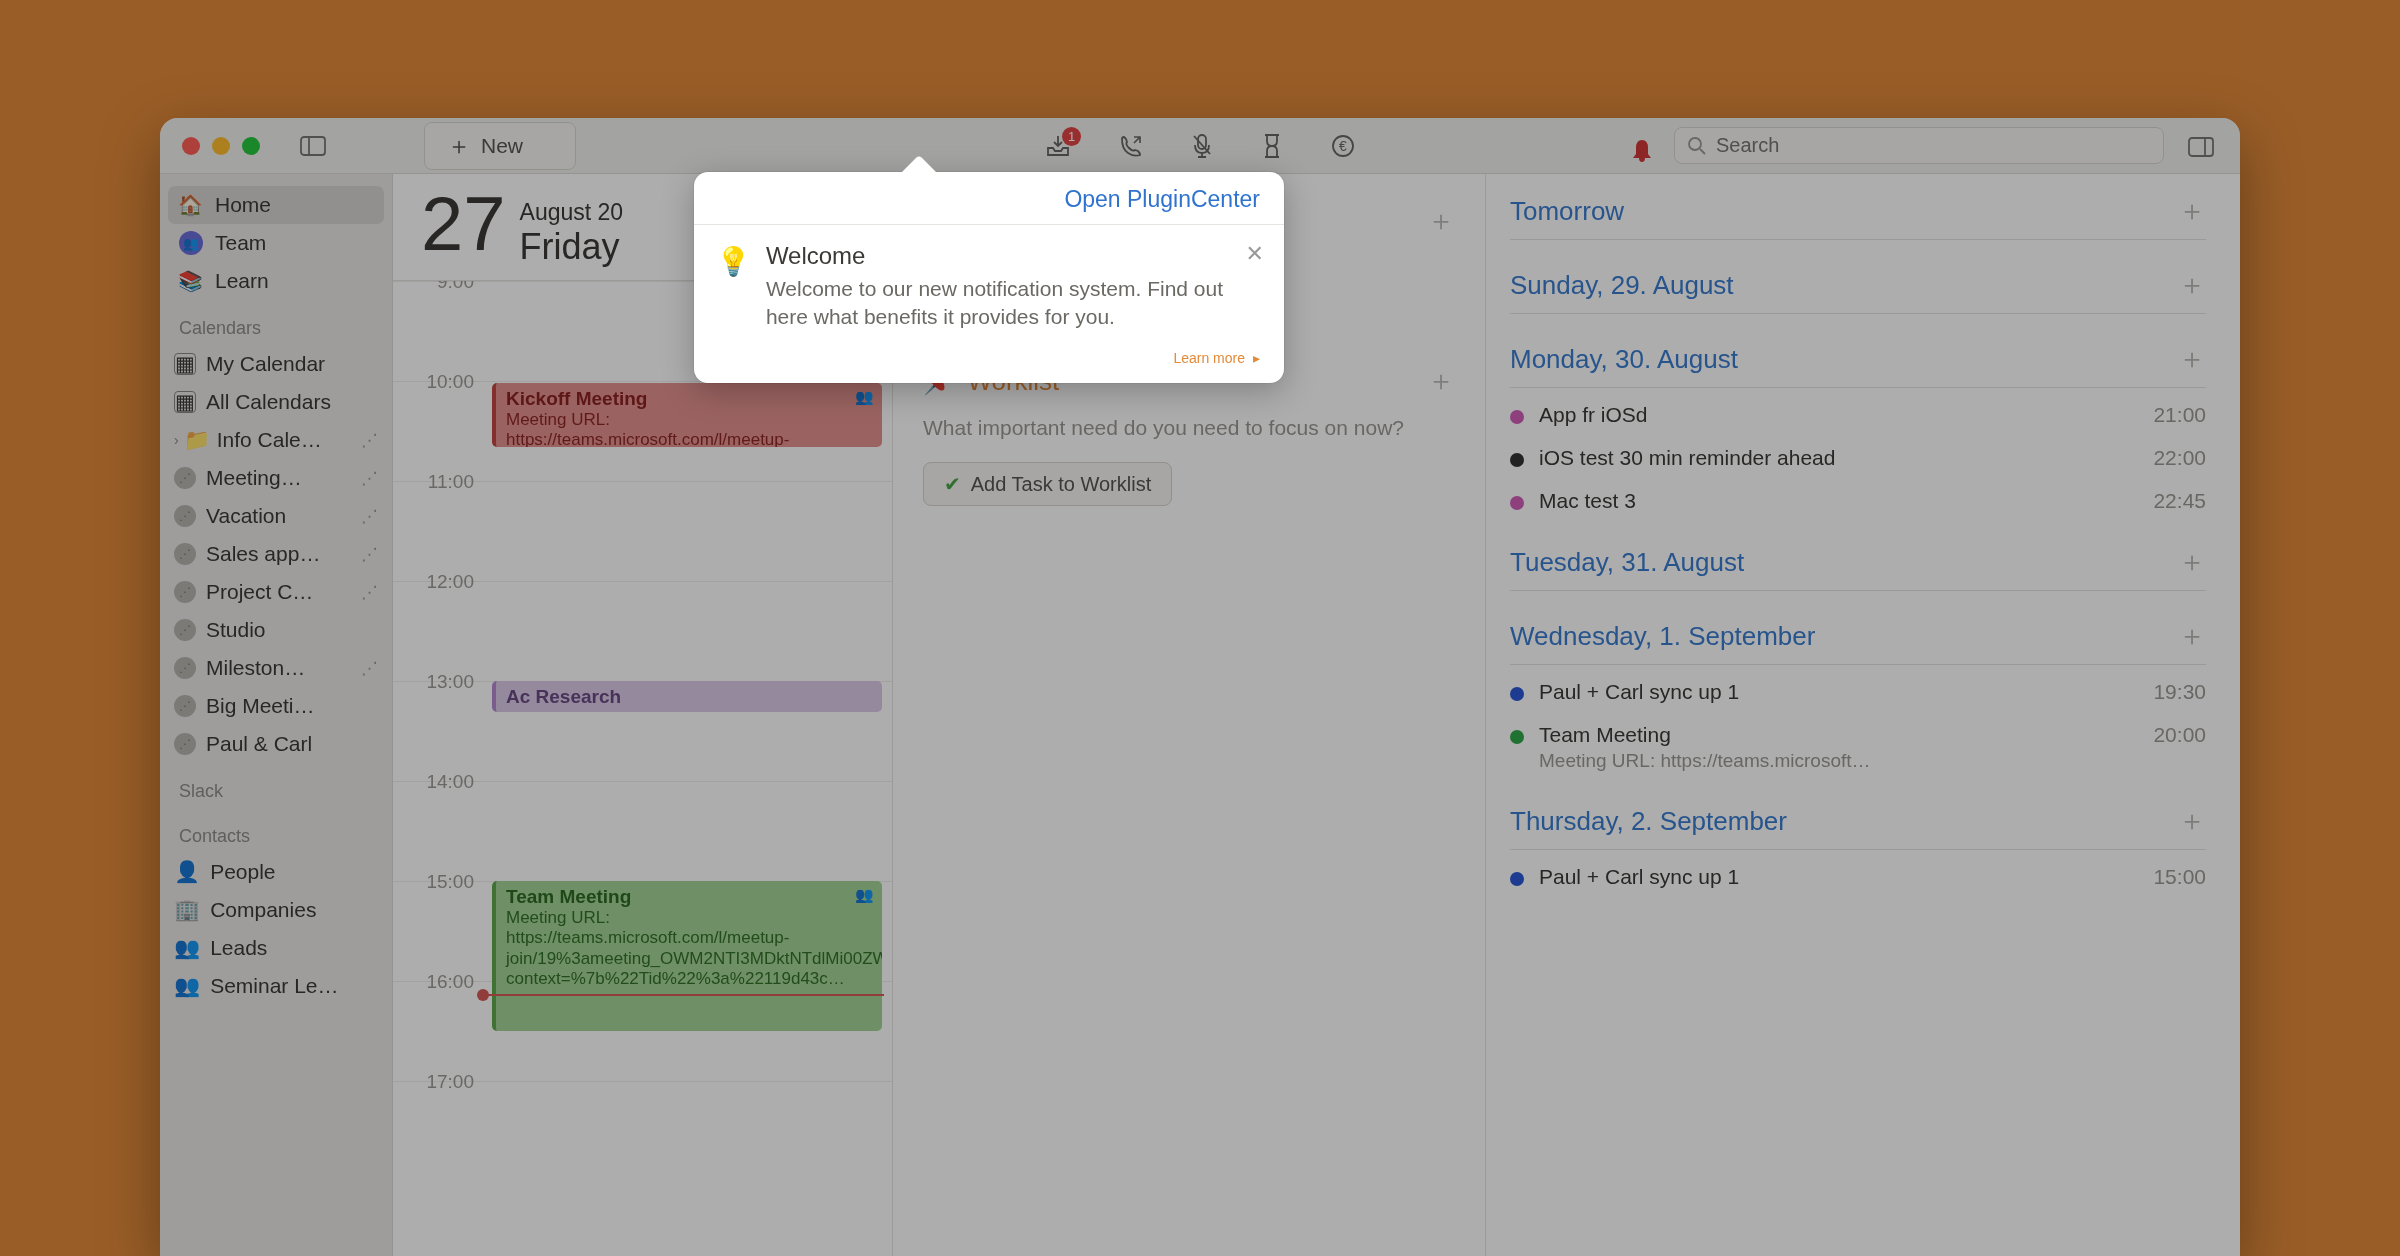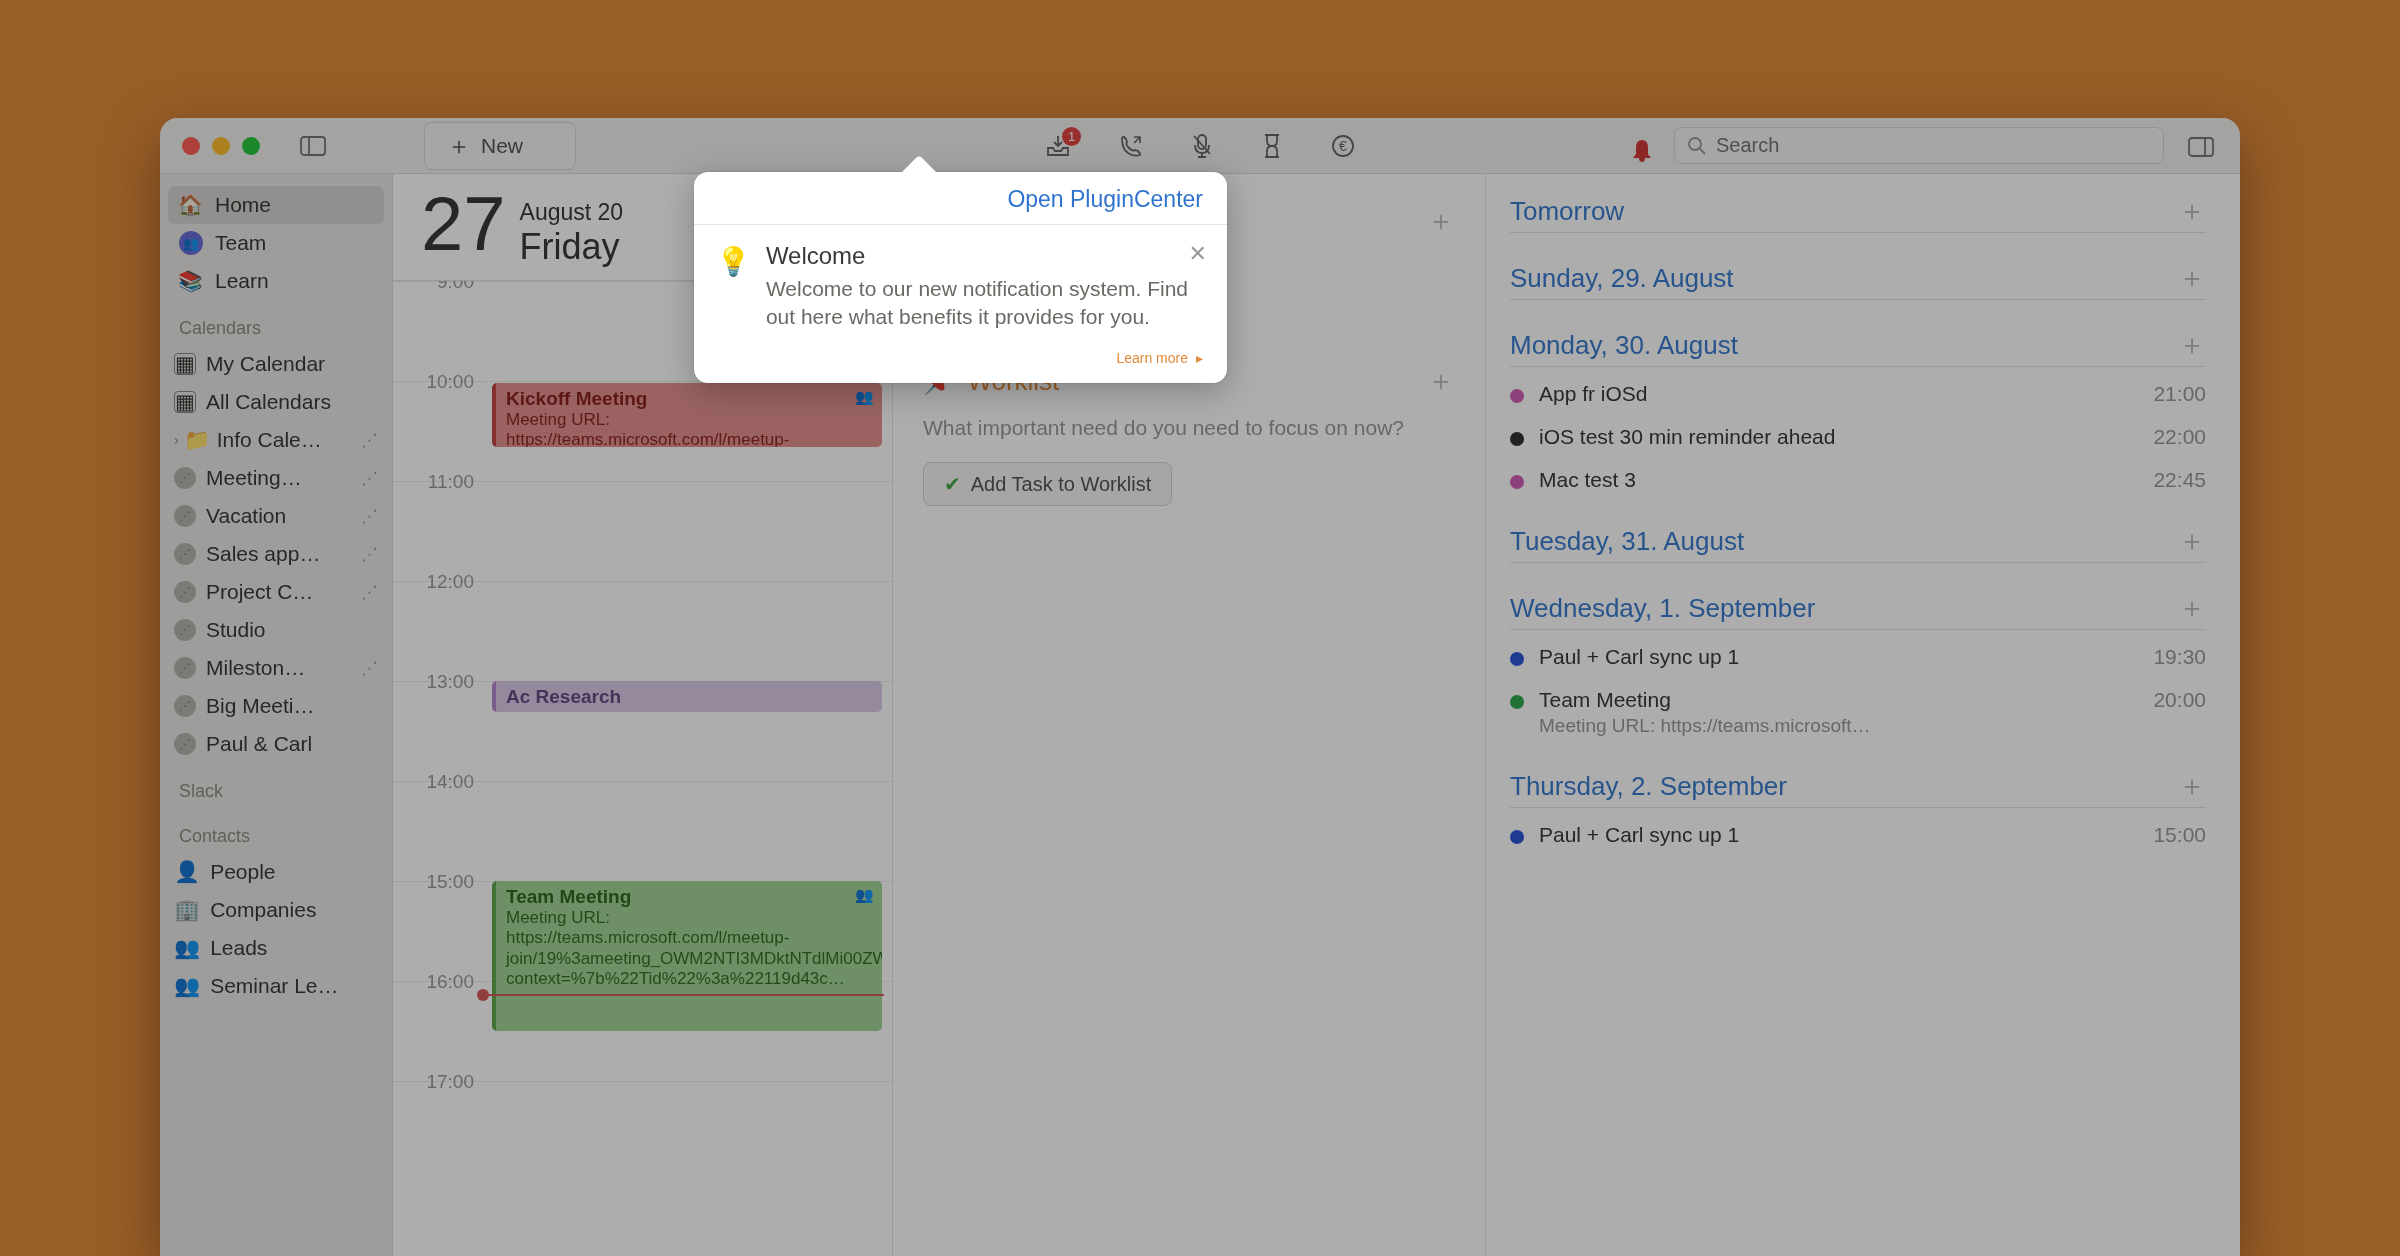--- a/index.html
+++ b/index.html
@@ -271,21 +271,21 @@
     .right-col {
       flex: 1;
       padding: 18px 34px 18px 24px;
       overflow-y: auto;
     }
     .agenda-section { margin-bottom: 26px; }
     .agenda-head {
       display: flex; align-items: center;
       color: #3a7dcf;
       font-size: 26px; font-weight: 500;
-      padding-bottom: 2px;
+      padding-bottom: 9px;
       border-bottom: 1px solid #e6e4e0;
     }
     .agenda-plus {
       margin-left: auto; color: #bab8b3; font-size: 28px; font-weight: 300;
     }
     .agenda-item {
       display: flex; align-items: flex-start; gap: 15px;
       padding: 15px 0 4px 0;
       font-size: 21px; color: #3b3a37;
     }
@@ -293,21 +293,21 @@
       width: 14px; height: 14px; border-radius: 50%;
       margin-top: 7px; flex-shrink: 0;
     }
     .ag-label { flex: 1; }
     .ag-sub { color: #9b9994; font-size: 19px; margin-top: 3px; }
     .ag-time { color: #9b9994; font-size: 21px; white-space: nowrap; }
     .popover {
       position: absolute;
       top: 54px;
       left: 534px;
-      width: 533px;
+      width: 590px;
       background: #fff;
       border-radius: 14px;
       box-shadow: 0 8px 32px rgba(0,0,0,0.25), 0 0 0 1px rgba(0,0,0,0.05);
       z-index: 100;
       font-size: 21px;
     }
     .popover::before {
       content: '';
       position: absolute;
       top: -12px;

